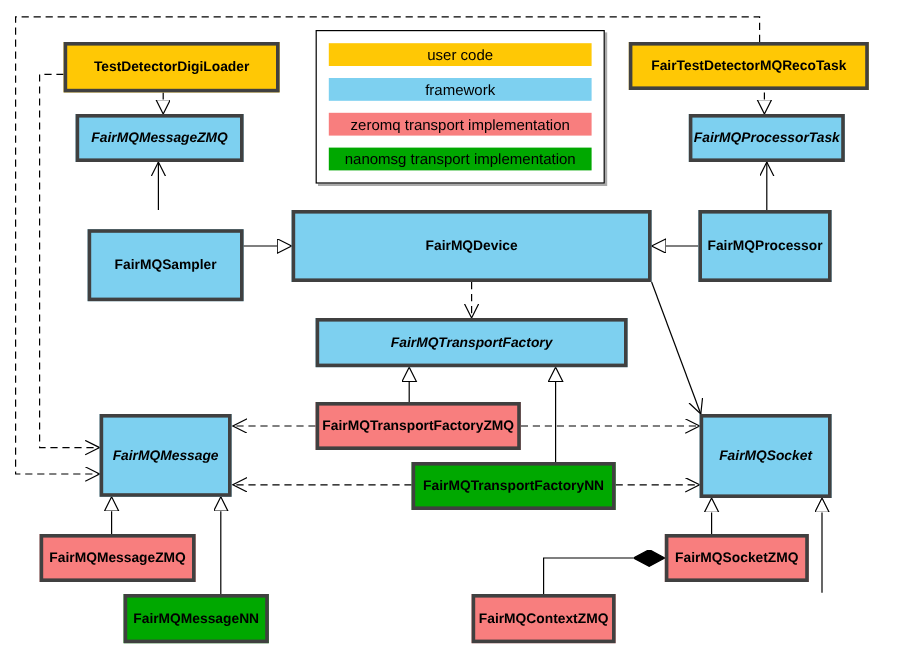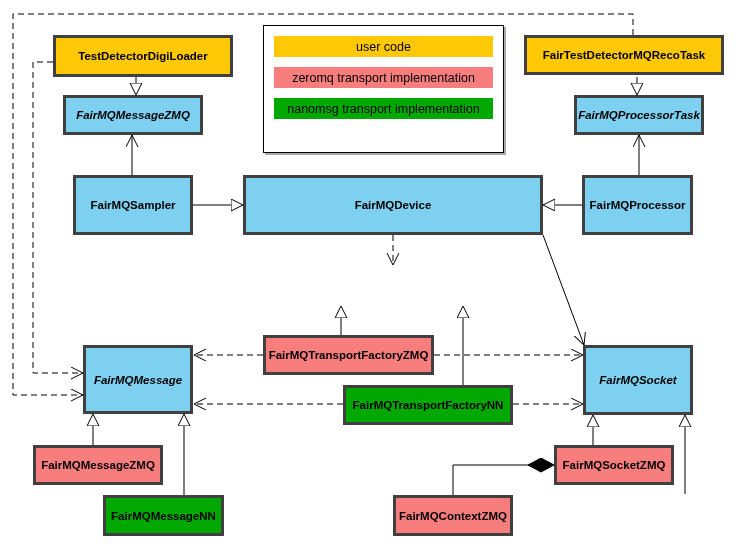--- a/index.html
+++ b/index.html
@@ -100,36 +100,38 @@
 
     <path d="M453,495 L453,465 L554,465" stroke="#000" fill="none" marker-end="url(#mDiamond)"></path>
   </svg>
 
   <div class="node cat-user_code" style="left:53px;top:35px;width:180px;height:42px">TestDetectorDigiLoader</div>
   <div class="node cat-user_code" style="left:524px;top:35px;width:200px;height:40px">FairTestDetectorMQRecoTask</div>
 
   <div class="node cat-framework abstract" style="left:63px;top:95px;width:140px;height:40px">FairMQMessageZMQ</div>
   <div class="node cat-framework abstract" style="left:574px;top:95px;width:130px;height:40px">FairMQProcessorTask</div>
 
-  <div class="node cat-framework" style="left:73px;top:175px;width:120px;height:60px">FairMQSampler</div>
+  <div class="node cat-framework" style="left:73px;top:191px;width:130px;height:60px">FairMQSampler</div>
   <div class="node cat-framework" style="left:243px;top:175px;width:300px;height:60px">FairMQDevice</div>
   <div class="node cat-framework" style="left:582px;top:175px;width:111px;height:60px">FairMQProcessor</div>
 
+  <div class="node cat-framework abstract" style="left:263px;top:265px;width:260px;height:41px">FairMQTransportFactory</div>
 
   <div class="node cat-zeromq" style="left:263px;top:335px;width:171px;height:40px">FairMQTransportFactoryZMQ</div>
   <div class="node cat-nanomsg" style="left:343px;top:385px;width:170px;height:40px">FairMQTransportFactoryNN</div>
 
   <div class="node cat-framework abstract" style="left:583px;top:345px;width:110px;height:70px">FairMQSocket</div>
   <div class="node cat-framework abstract" style="left:83px;top:345px;width:110px;height:69px">FairMQMessage</div>
 
   <div class="node cat-zeromq" style="left:33px;top:445px;width:130px;height:40px">FairMQMessageZMQ</div>
   <div class="node cat-nanomsg" style="left:103px;top:495px;width:121px;height:41px">FairMQMessageNN</div>
 
   <div class="node cat-zeromq" style="left:393px;top:495px;width:120px;height:41px">FairMQContextZMQ</div>
   <div class="node cat-zeromq" style="left:554px;top:445px;width:120px;height:40px">FairMQSocketZMQ</div>
 
   <div class="legend">
     <div class="legend-bar cat-user_code">user code</div>
+    <div class="legend-bar cat-framework">framework</div>
     <div class="legend-bar cat-zeromq">zeromq transport implementation</div>
     <div class="legend-bar cat-nanomsg">nanomsg transport implementation</div>
   </div>
 
 </div>
 
 </body></html>

